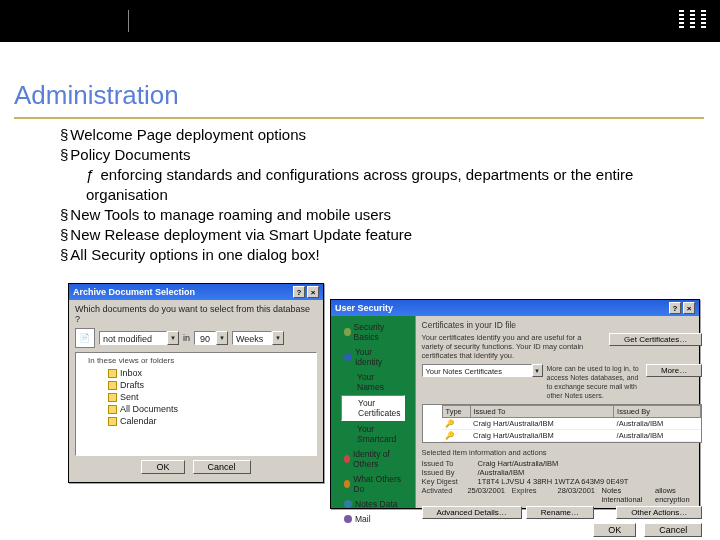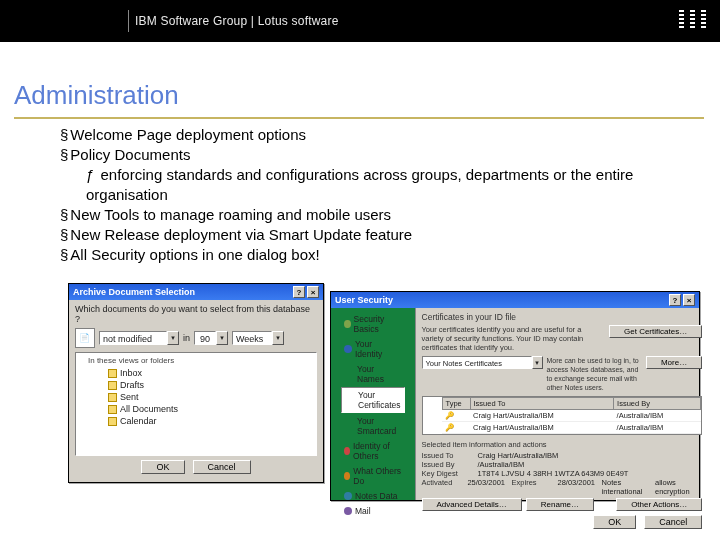--- a/index.html
+++ b/index.html
@@ -46,21 +46,21 @@
   .d1 .combo .inset { height:14px; padding:0 3px; line-height:14px; }
   .d1 .combo .arrow { width:12px; height:14px; background:#d4d0c8; border:1px solid #fff; border-right-color:#555; border-bottom-color:#555; display:flex; align-items:center; justify-content:center; font-size:7px; }
   .d1 .tree { height: 104px; margin: 2px 0 4px; padding: 3px 12px; overflow:hidden; }
   .d1 .tree .hdr { font-size:8px; color:#444; margin-bottom:2px; }
   .d1 .tree ul { list-style:none; margin-left:10px; }
   .d1 .tree li { line-height:12px; display:flex; align-items:center; gap:3px; }
   .d1 .tree .ficon { width:9px; height:9px; background:#f7d96e; border:1px solid #b68f00; }
   .d1 .footer { display:flex; justify-content:center; gap:8px; }
 
   
-  .d2 { left: 316px; top: 8px; width: 370px; height: 210px; }
+  .d2 { left: 316px; top: 16px; width: 370px; height: 210px; }
   .d2 .body { display:flex; height: calc(100% - 16px); }
   .d2 .side { width: 106px; background:#15803d; border-right:1px solid #888; padding:4px 10px; }
   .d2 .side .item { padding:2px 3px; margin-bottom:1px; font-size:8.5px; display:flex; align-items:center; gap:3px; }
   .d2 .side .item.sel { background:#fff; border:1px solid #808080; border-right-color:#fff; border-bottom-color:#fff; }
   .d2 .side .bullet { width:8px; height:8px; border-radius:50%; }
   .d2 .main { flex:1; padding:4px 6px; display:flex; flex-direction:column; }
   .d2 .grouplabel { font-size:8.5px; color:#333; margin-bottom:3px; }
   .d2 .cardrow { display:flex; gap:4px; align-items:flex-start; margin-bottom:4px; }
   .d2 .desc { font-size:7.5px; color:#333; line-height:9px; flex:1; }
   .d2 .grid { background:#fff; border:1px solid #808080; height:50px; font-size:7.5px;padding-left:19px; }
@@ -71,21 +71,20 @@
   .d2 .info .line { display:flex; }
   .d2 .info .k { width:56px; color:#333; }
   .d2 .footer { display:flex; justify-content:flex-end; gap:8px; margin-top:auto; padding-top:4px; }
   .d2 .secbtn { font-size:8px; }
 </style>
 </head>
 <body>
 
 <div class="header">
   <div class="rule"></div>
-  <div class="title">IBM Software Group  |  Lotus software</div>
   <div class="logo">
     <div class="bar"></div>
       <div class="spacer"></div>
       <div class="bar"></div>
       <div class="spacer"></div>
       <div class="bar"></div>
   </div>
 </div>
 
 <div class="content">

